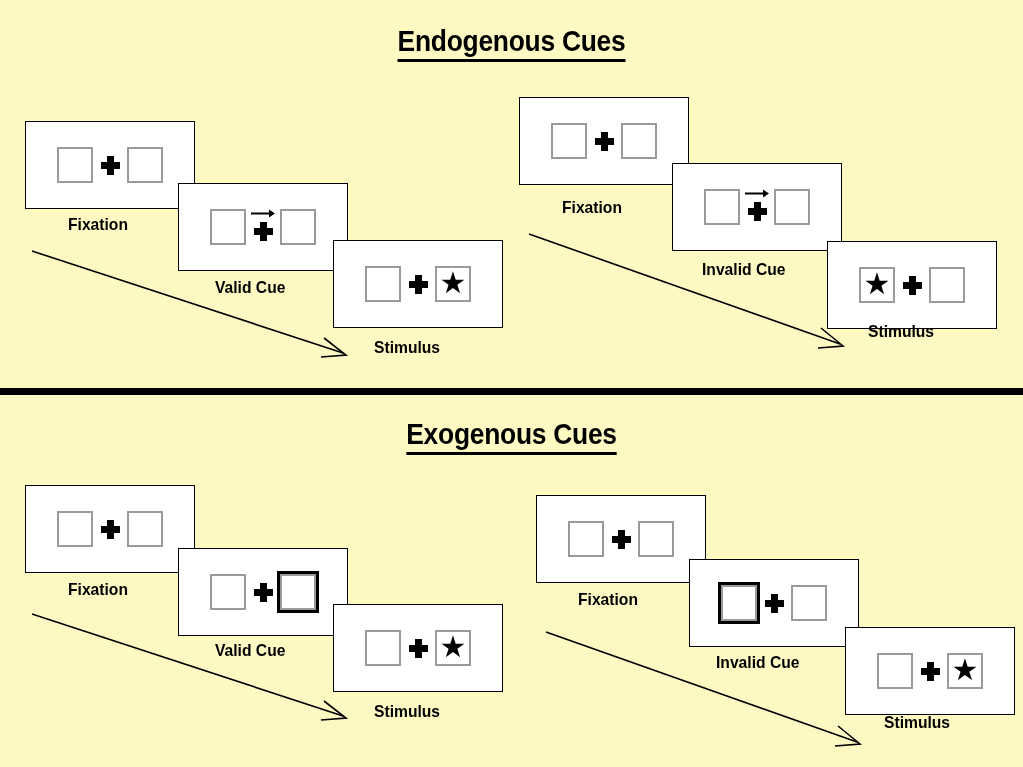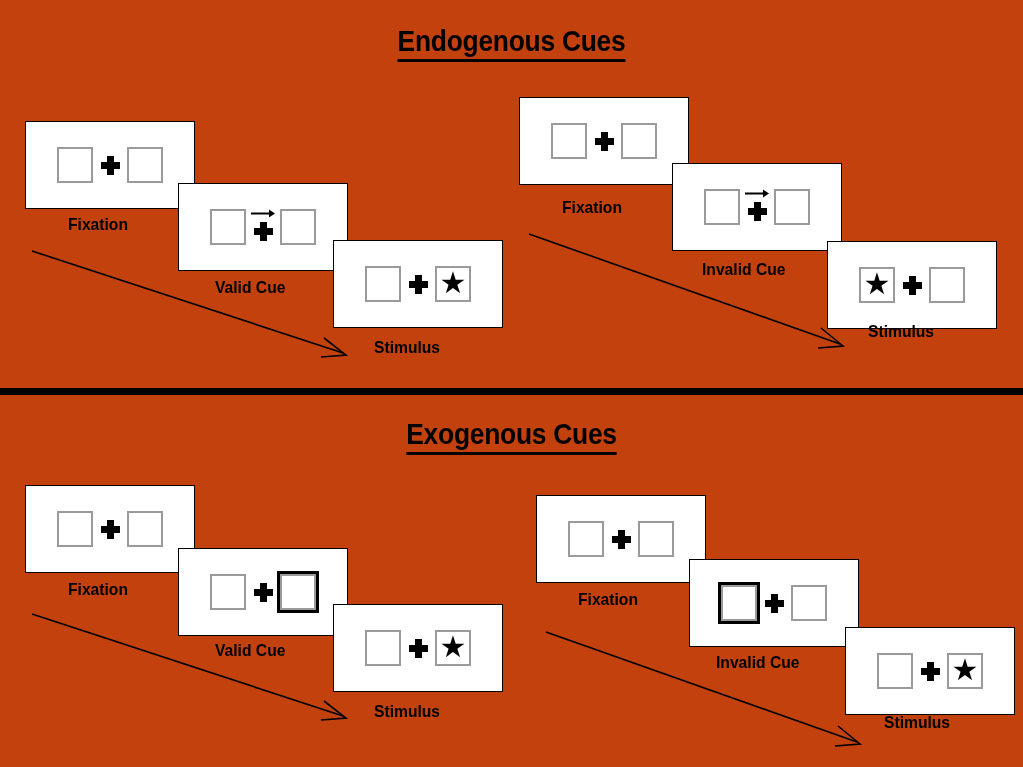--- a/index.html
+++ b/index.html
@@ -11,21 +11,21 @@
   body {
     font-family: "Liberation Sans", "DejaVu Sans", sans-serif;
     color: #000000;
     -webkit-font-smoothing: antialiased;
   }
 
   #figure {
     position: relative;
     width: 1023px;
     height: 767px;
-    background: #c2410c;
+    background: #fef9c3;
     overflow: hidden;
   }
 
   
   .section-title {
     position: absolute;
     width: 100%;
     left: 0;
     text-align: center;
     font-weight: bold;

